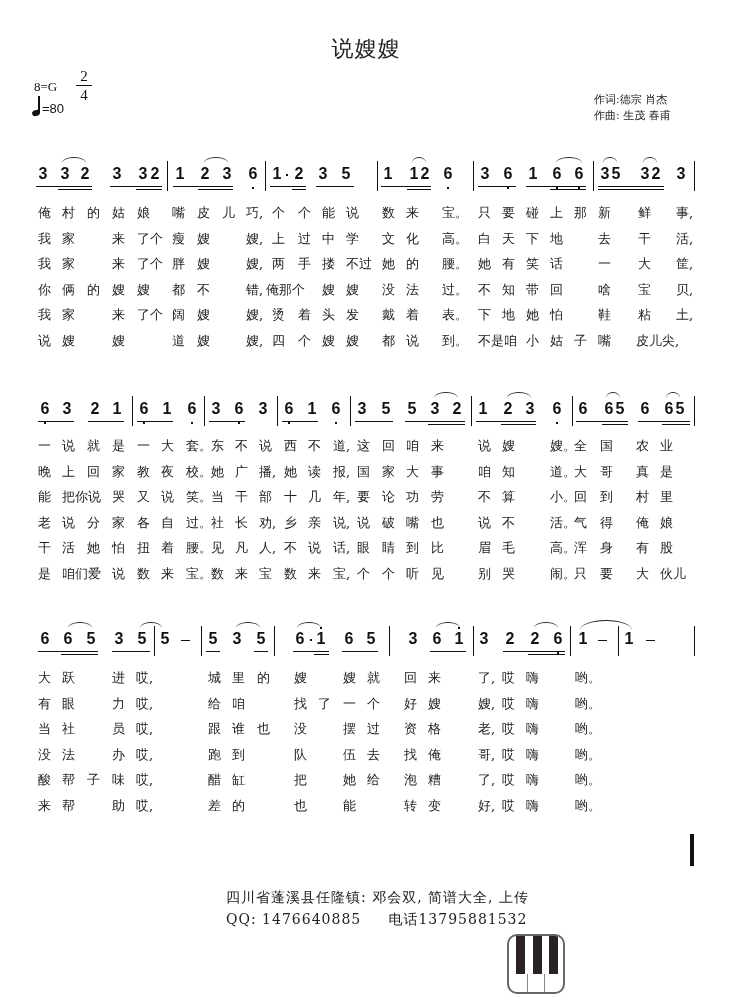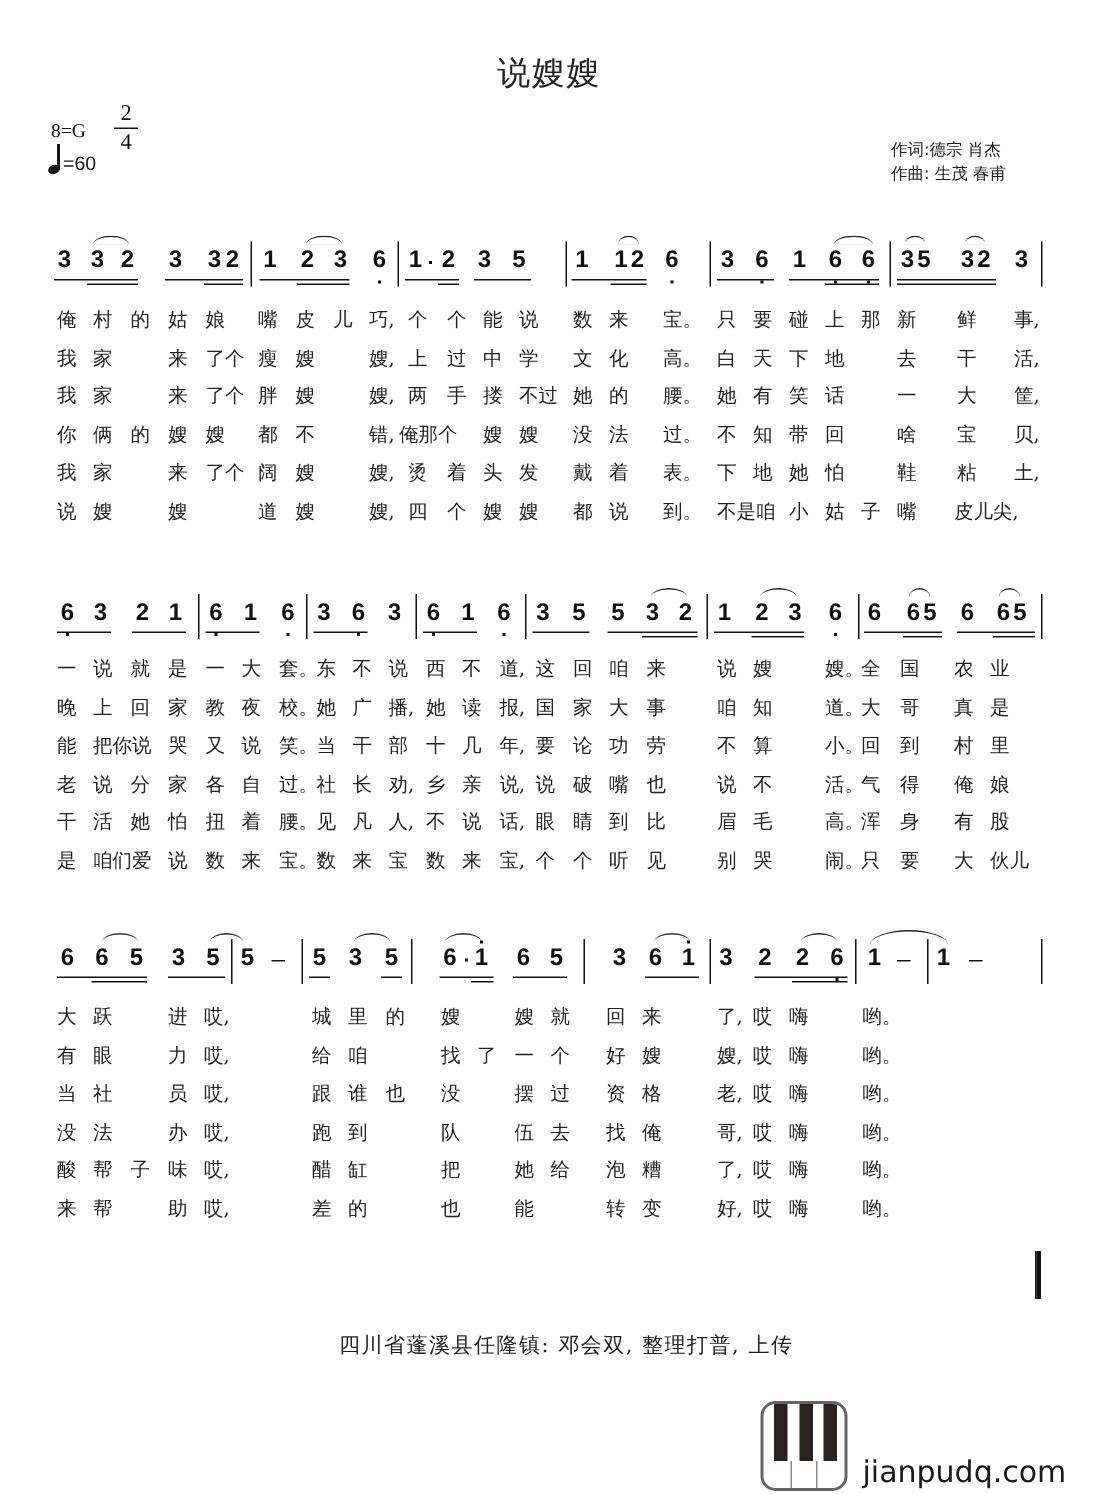--- a/index.html
+++ b/index.html
@@ -54,21 +54,21 @@
 
 <div class="title">说嫂嫂</div>
 
 <div class="key">8=G</div>
 <div class="ts">
   <span>2</span>
   <span class="bar"></span>
   <span>4</span>
 </div>
 <div class="tempo">
-  <span class="note"></span><span>=60</span>
+  <span class="note"></span><span>=80</span>
 </div>
 
 <div class="credits">
   <div>作词:德宗 肖杰</div>
   <div>作曲: 生茂 春甫</div>
 </div>
 
 <div class="score-row" style="top:155px;">
   <span class="n" style="left:38px">3</span>
   <span class="n" style="left:60px">3</span>
@@ -644,25 +644,25 @@
       <span style="left:478px">好,</span>
       <span style="left:502px">哎</span>
       <span style="left:526px">嗨</span>
       <span style="left:575px">哟。</span>
   </div>
 </div>
 
 <div class="dbl" style="left:690px;top:834px;height:32px;"></div>
 
 <div class="footer">
-  <div>四川省蓬溪县任隆镇: 邓会双, 整理打普, 上传</div>
+  <div>四川省蓬溪县任隆镇: 邓会双, 简谱大全, 上传</div>
+  <div style="white-space:pre;">QQ: 1476640885     电话13795881532</div>
 </div>
 
 <div class="logo">
   <div class="piano">
     <span class="bk" style="left:7px"></span>
     <span class="bk" style="left:24px"></span>
     <span class="bk" style="left:40px"></span>
     <span class="wl" style="left:18px"></span>
     <span class="wl" style="left:35px"></span>
   </div>
-  <div class="logo-en">jianpudq.com</div>
 </div>
 
 </body></html>

